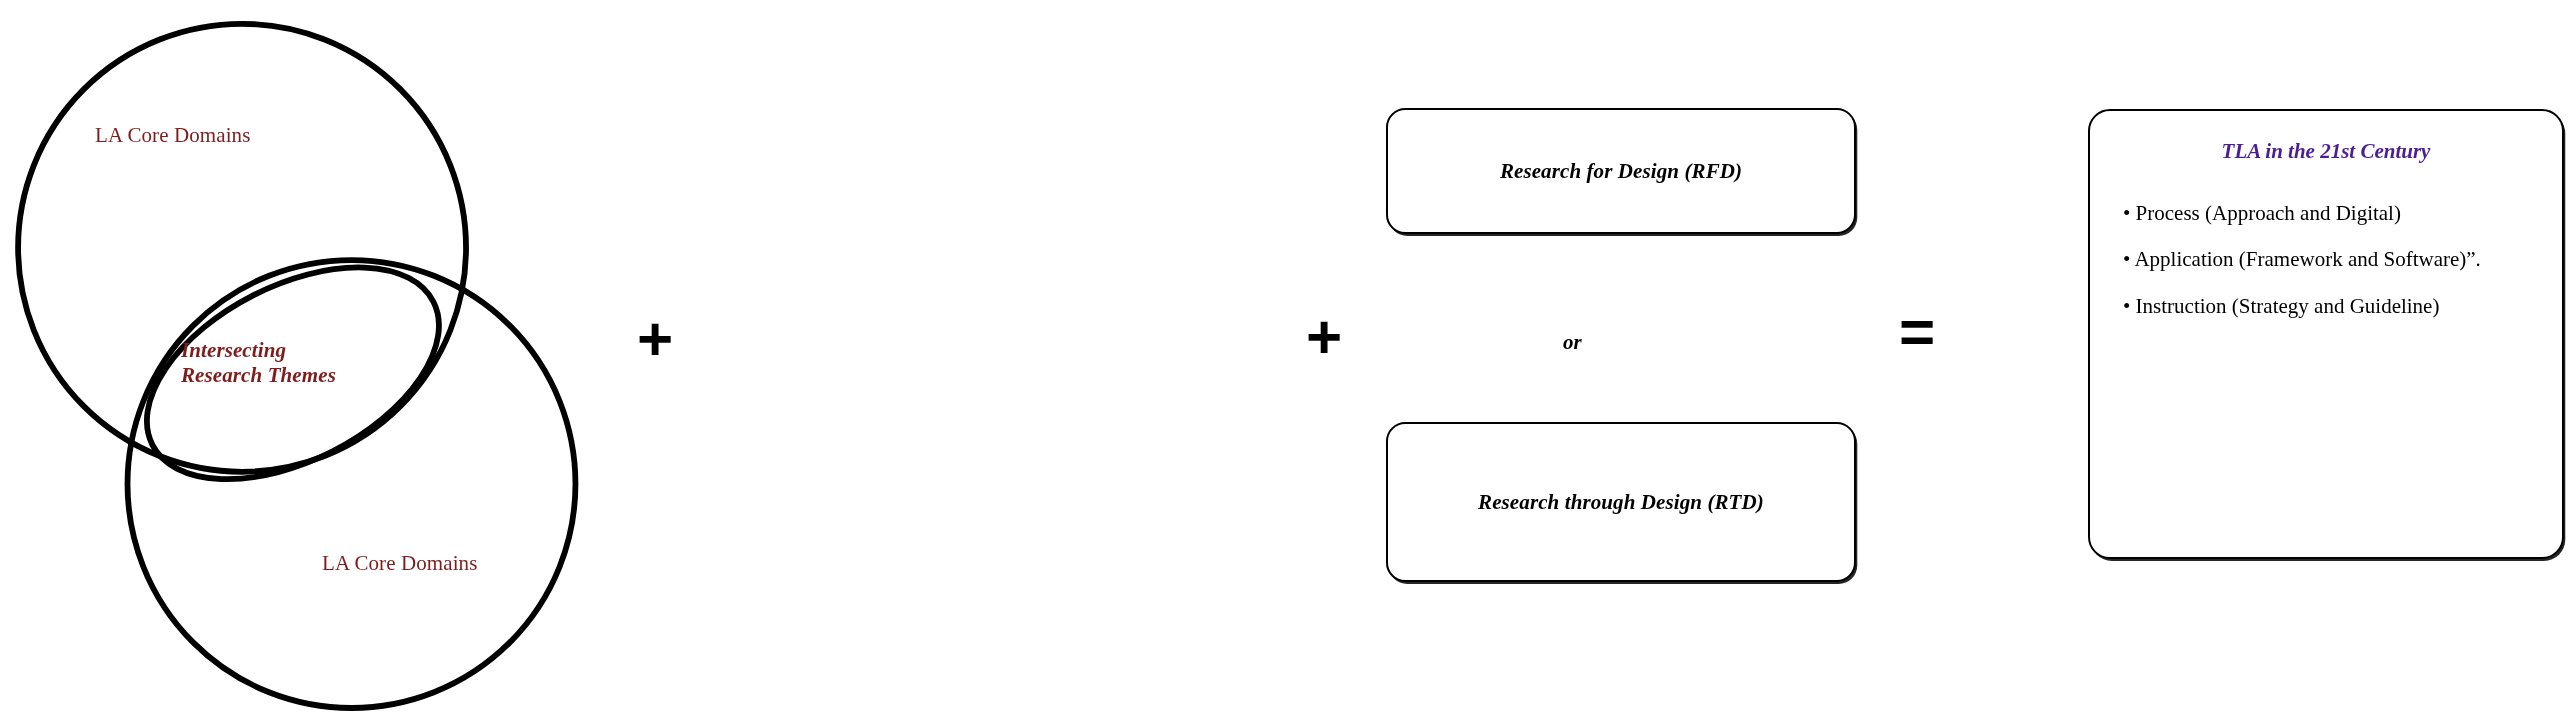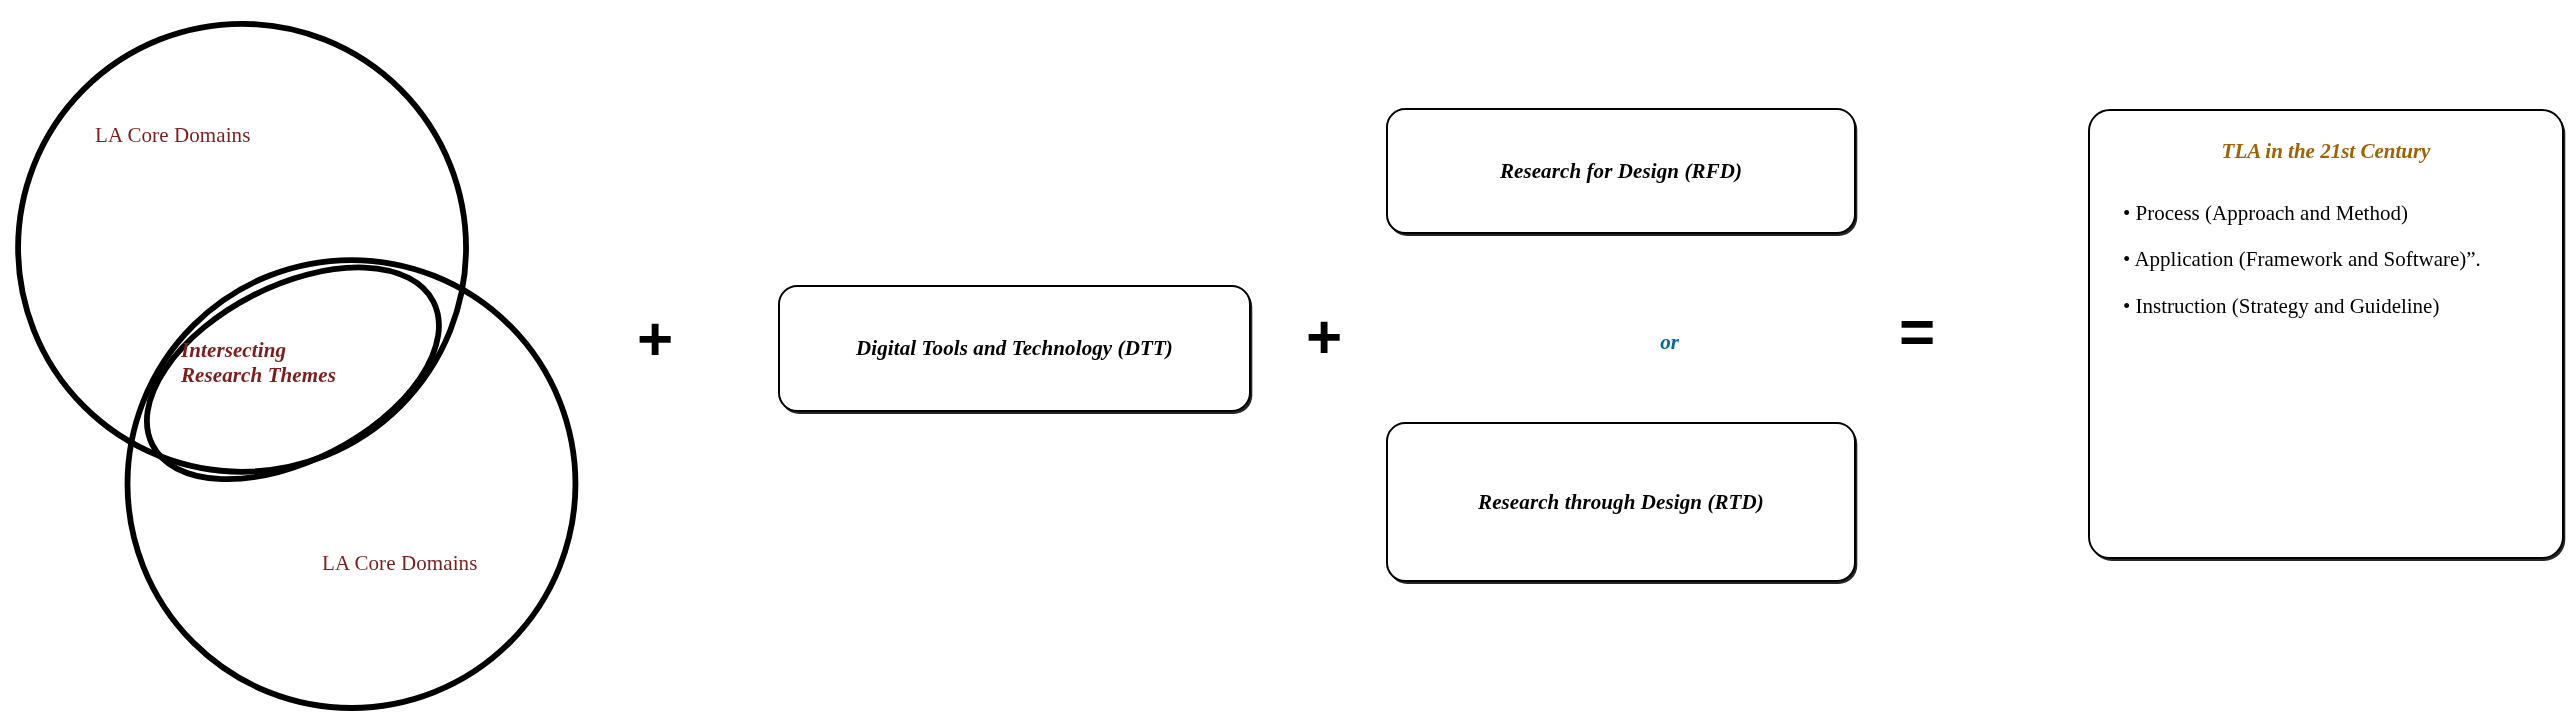--- a/index.html
+++ b/index.html
@@ -129,38 +129,38 @@
     display: block;
     border-radius: 22px;
   }
 
   
   #or-connector {
     position: absolute;
     left: 1563px;
     top: 330px;
     width: 116px;
-    text-align: right;
-    font-family: "Liberation Serif", "DejaVu Serif", serif;
-    font-style: italic;
-    font-weight: 700;
-    font-size: 21px;
-    color: #0369a1;
+    text-align: left;
+    font-family: "Liberation Serif", "DejaVu Serif", serif;
+    font-style: italic;
+    font-weight: 700;
+    font-size: 21px;
+    color: #000000;
   }
 
   
   #tla-inner {
     padding: 28px 33px 0 33px;
   }
   #tla-title {
     font-family: "Liberation Serif", "DejaVu Serif", serif;
     font-style: italic;
     font-weight: 700;
     font-size: 21px;
-    color: #a16207;
+    color: #4c1d95;
     text-align: center;
     white-space: nowrap;
     margin-bottom: 36px;
   }
   #tla-bullets {
     list-style: none;
     margin: 0;
     padding: 0;
   }
   #tla-bullets li {
@@ -195,43 +195,40 @@
     <div class="venn-label" id="venn-label-top">LA Core Domains</div>
 
     <div class="venn-label" id="venn-label-bottom">LA Core Domains</div>
 
     <div class="venn-label" id="venn-label-intersection">Intersecting
 Research Themes</div>
   </div>
 
   <div class="operator op-plus" id="op-plus-1">+</div>
 
-  <div class="rbox" id="box-dtt">
-    <span class="rbox-label">Digital Tools and Technology (DTT)</span>
-  </div>
 
   <div class="operator op-plus" id="op-plus-2">+</div>
 
   <div class="rbox" id="box-rfd">
     <span class="rbox-label">Research for Design (RFD)</span>
   </div>
 
   <div id="or-connector">or</div>
 
   <div class="rbox" id="box-rtd">
     <span class="rbox-label">Research through Design (RTD)</span>
   </div>
 
   <div class="operator op-equals" id="op-equals">=</div>
 
   <div class="rbox" id="box-tla">
     <div id="tla-inner">
       <div id="tla-title">TLA in the 21st Century</div>
       <ul id="tla-bullets">
-        <li>• Process (Approach and Method)</li>
+        <li>• Process (Approach and Digital)</li>
         <li>• Application (Framework and Software)”.</li>
         <li>• Instruction (Strategy and Guideline)</li>
       </ul>
     </div>
   </div>
 
 </div>
 
 
 </body></html>

